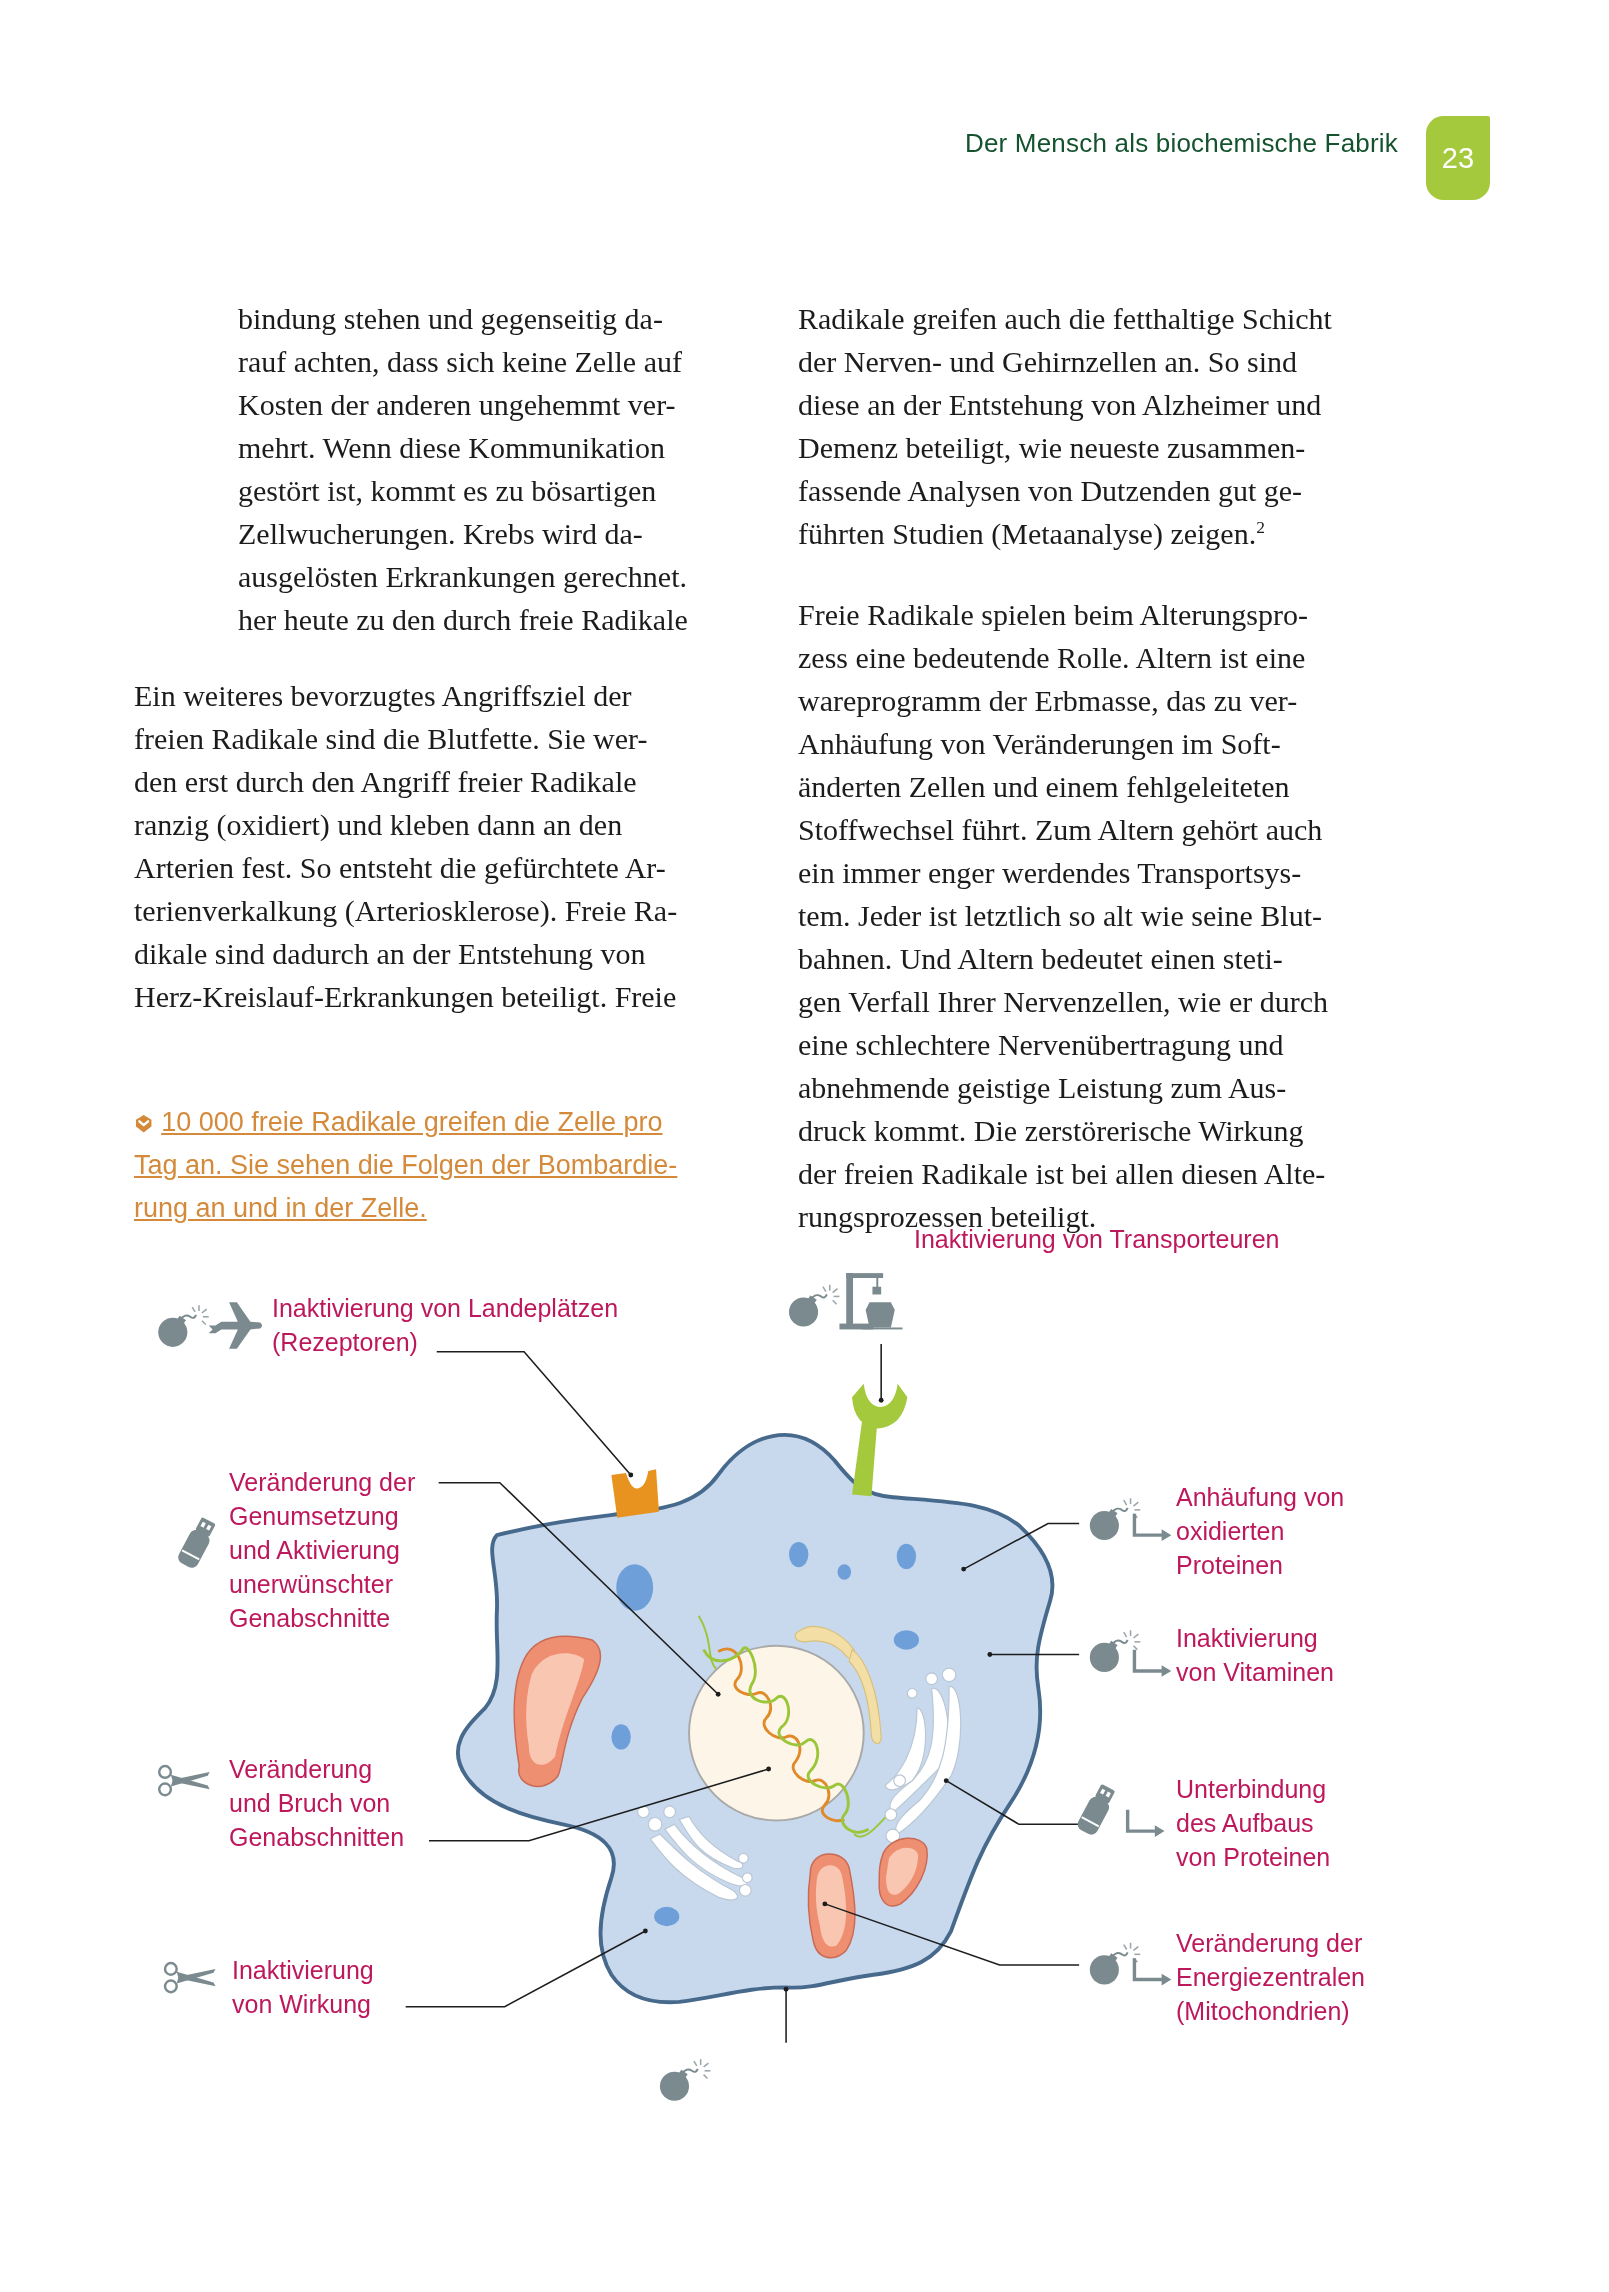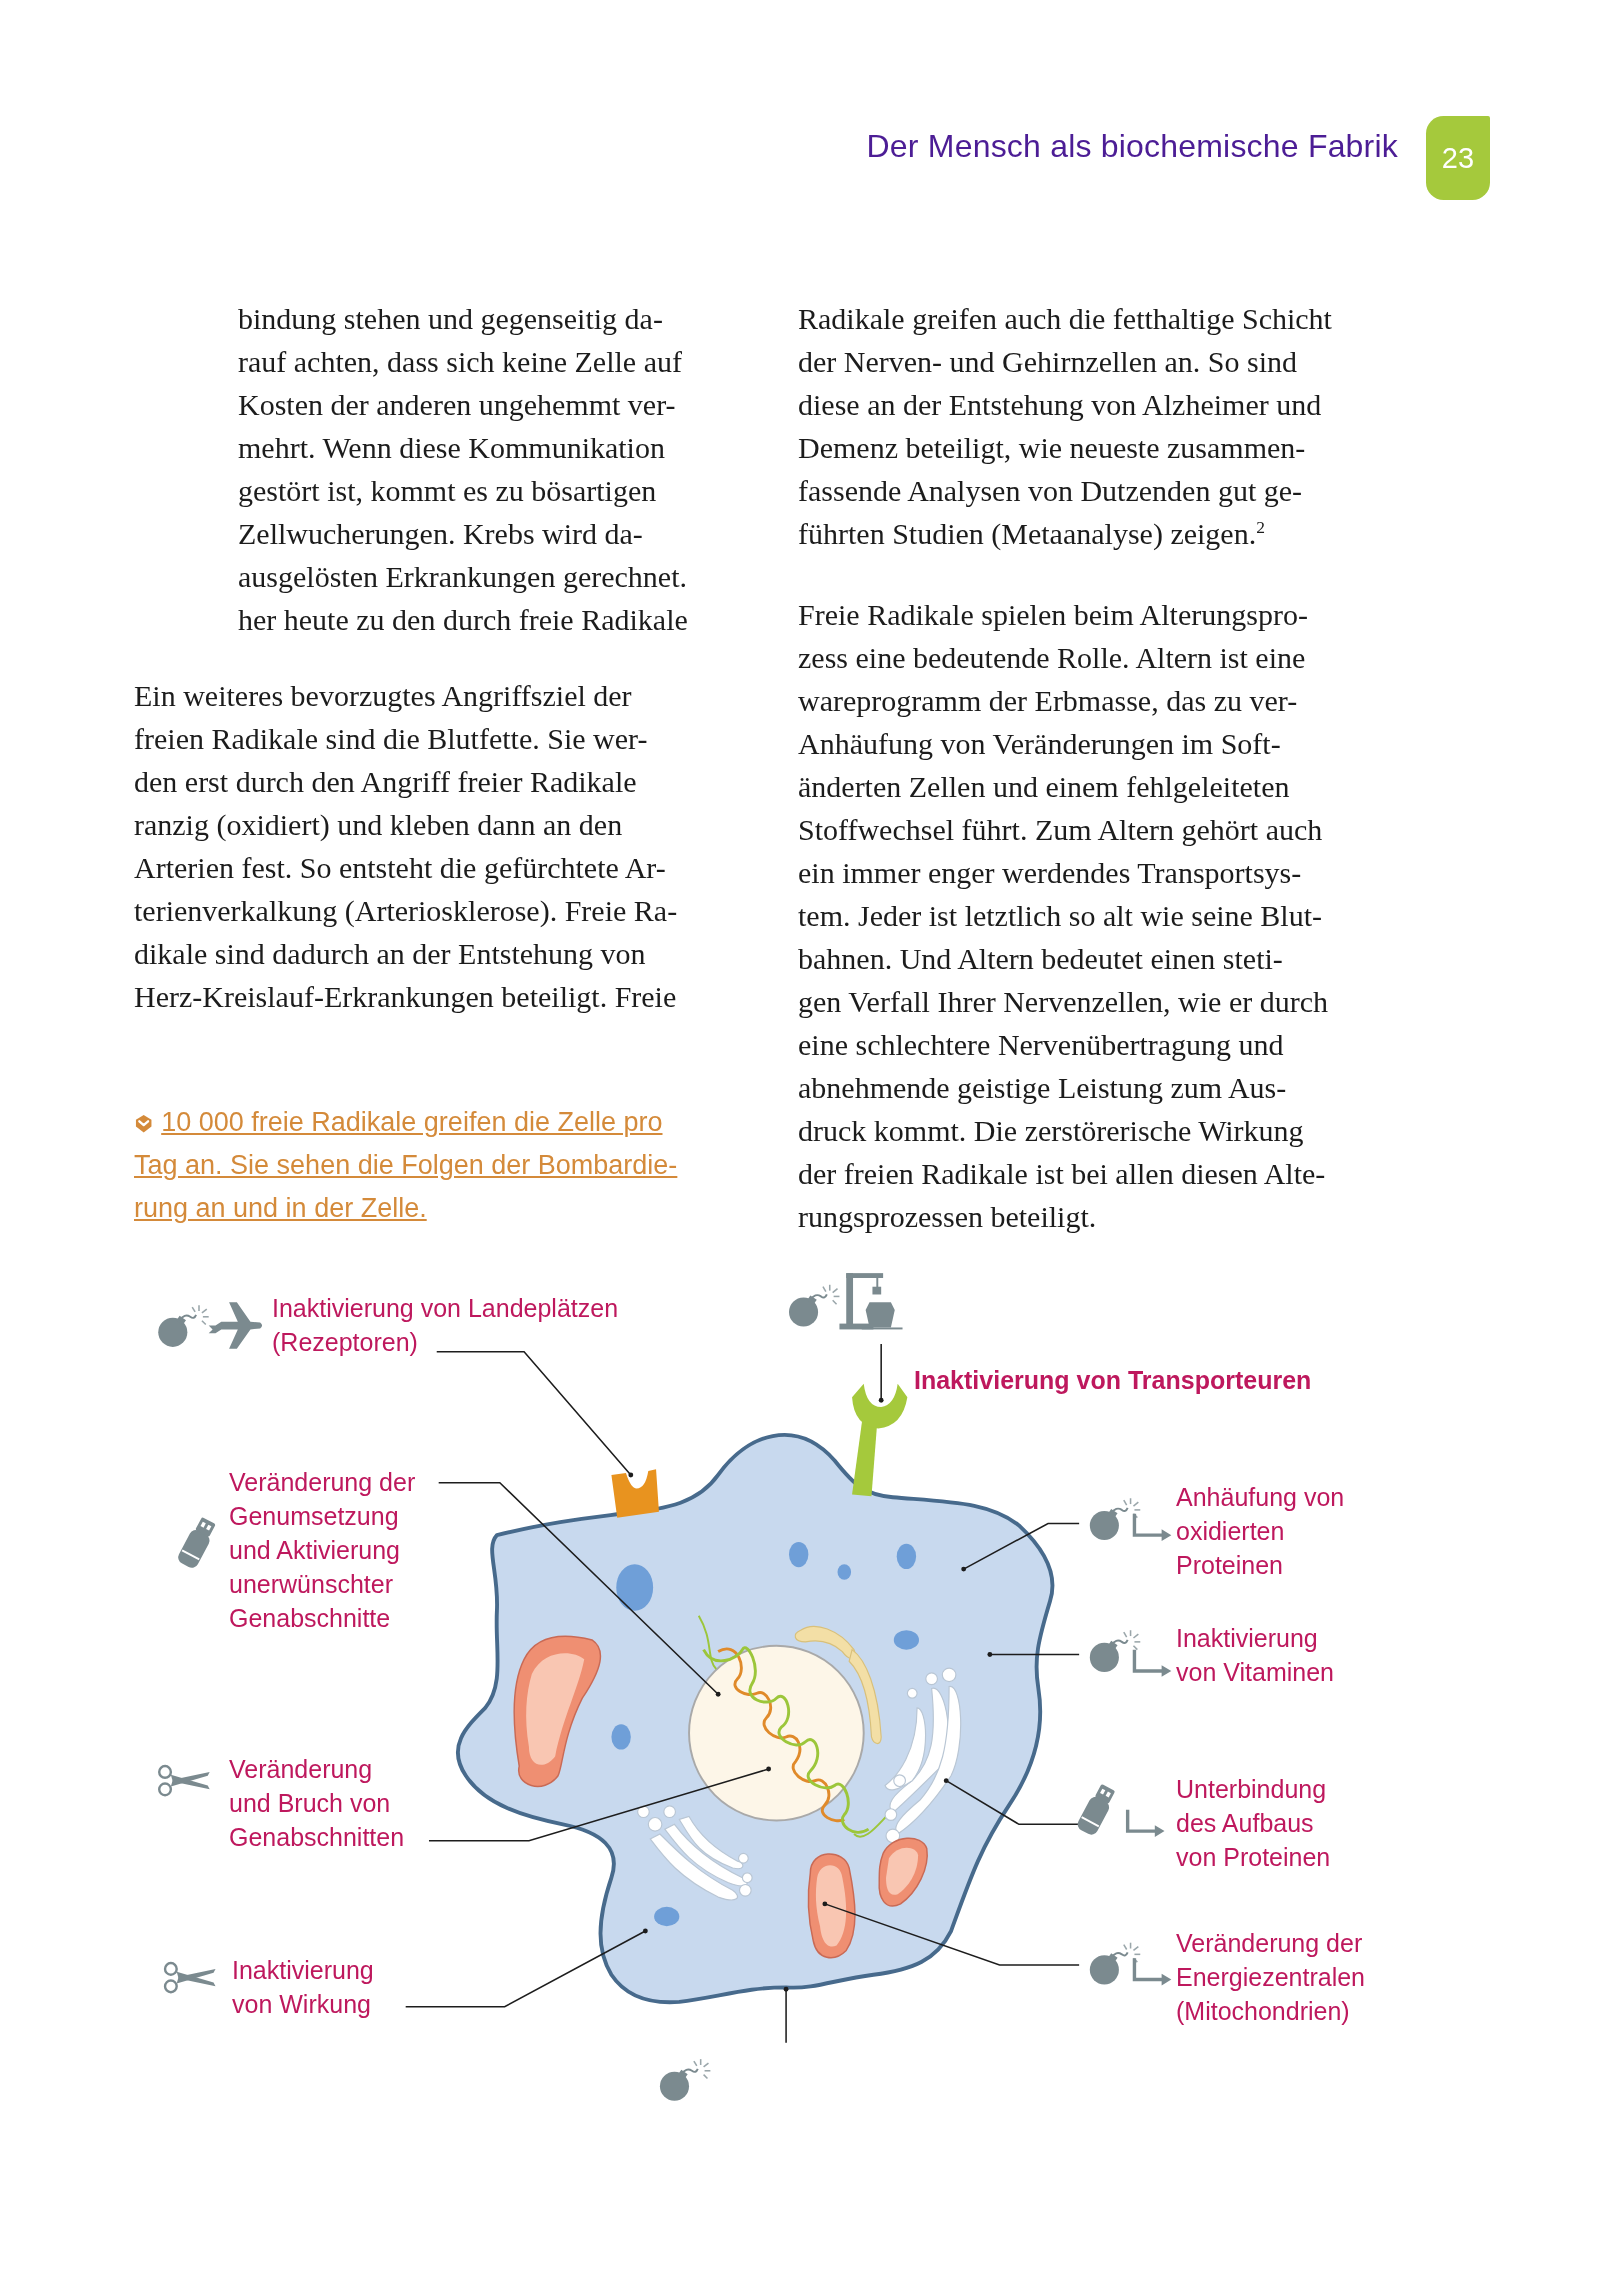--- a/index.html
+++ b/index.html
@@ -1,18 +1,18 @@
 <!DOCTYPE html>
 <html><head>
 <meta charset="utf-8">
 <style>
   html, body { margin:0; padding:0; background:#ffffff; }
   body { width:1610px; height:2293px; position:relative; overflow:hidden; }
   .page { position:absolute; left:0; top:0; width:1610px; height:2293px; background:#fff; }
-  .running-head { position:absolute; right:212px; top:128px; font-family:"Liberation Sans", sans-serif; font-size:32px; color:#4c1d95; letter-spacing:0.2px; white-space:nowrap; }
+  .running-head { position:absolute; right:212px; top:128px; font-family:"Liberation Sans", sans-serif; font-size:26px; color:#14532d; letter-spacing:0.2px; white-space:nowrap; }
   .page-badge { position:absolute; left:1426px; top:116px; width:64px; height:84px; background:#a5c93c; border-radius:17.5px 1.9px 17.5px 17.5px; color:#fff; font-family:"Liberation Sans", sans-serif; font-size:29px; display:flex; align-items:center; justify-content:center; }
   .body-text { position:absolute; font-family:"Liberation Serif", serif; font-size:30px; line-height:43px; color:#1c1c1c; white-space:nowrap; }
   .body-text .ln { display:block; height:43px; }
   .callout { position:absolute; left:134px; top:1101px; font-family:"Liberation Sans", sans-serif; font-size:27px; line-height:43px; color:#d48a3a; white-space:nowrap;text-decoration:underline; }
   .callout .ln { display:block; height:43px; }
   .callout-icon { display:inline-block; width:19.4px; height:19.4px; vertical-align:-1.9px; margin-right:7.8px; }
   sup { font-size:17.5px; line-height:0; }
   .diagram { position:absolute; left:0; top:0; width:1610px; height:2293px; }
   .dlabel { position:absolute; font-family:"Liberation Sans", sans-serif; font-size:25px; line-height:34px; color:#be185d; white-space:nowrap; }
   .dlabel .ln { display:block; height:34px; }
@@ -265,21 +265,21 @@
     <use href="#arrowL" x="1162" y="1865"></use>
     <use href="#bomb" x="1138" y="2030"></use>
     <use href="#arrowL" x="1169" y="2018"></use>
   </svg>
 
   <div class="dlabel" style="left:272px; top:1291px;">
     <span class="ln">Inaktivierung von Landeplätzen</span>
     <span class="ln">(Rezeptoren)</span>
   </div>
 
-  <div class="dlabel" style="left:914px; top:1363px;font-weight:bold;">
+  <div class="dlabel" style="left:914px; top:1222px;">
     <span class="ln">Inaktivierung von Transporteuren</span>
   </div>
 
   <div class="dlabel" style="left:229px; top:1465px;">
     <span class="ln">Veränderung der</span>
     <span class="ln">Genumsetzung</span>
     <span class="ln">und Aktivierung</span>
     <span class="ln">unerwünschter</span>
     <span class="ln">Genabschnitte</span>
   </div>

